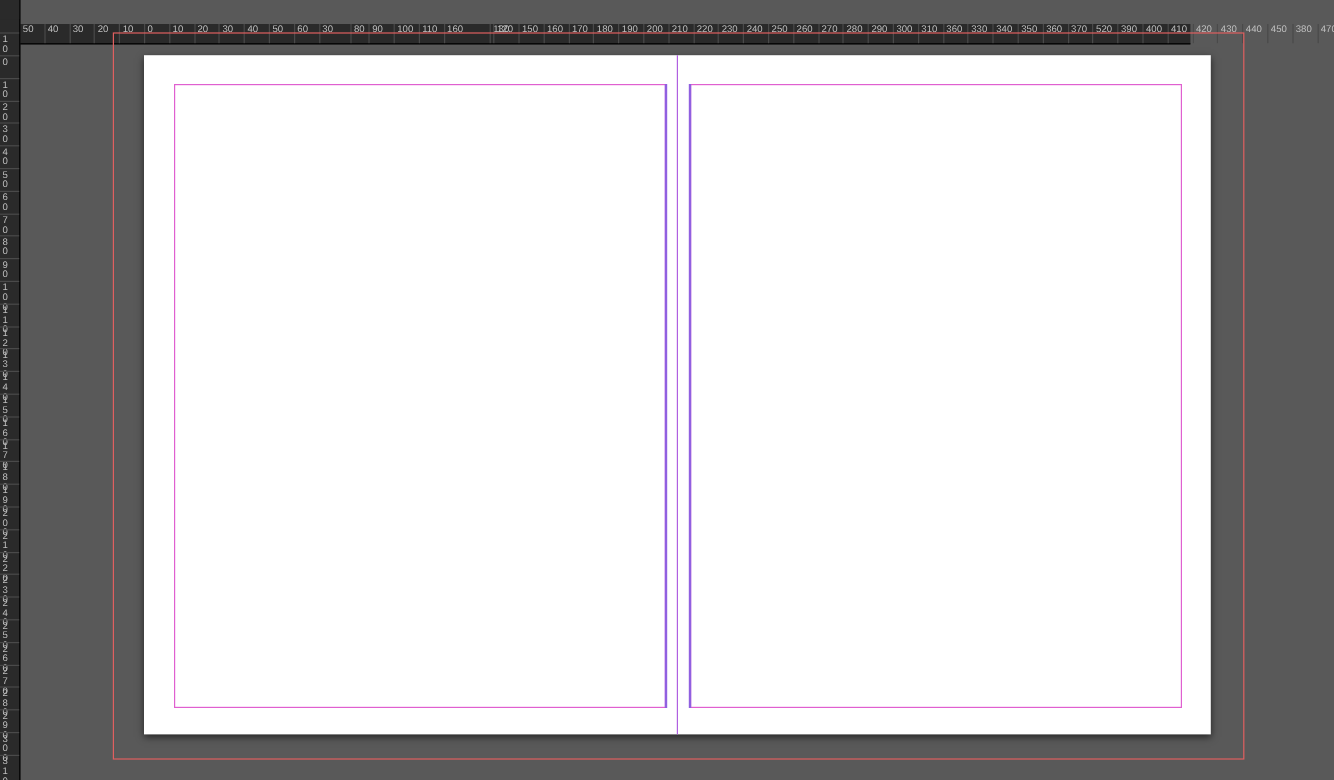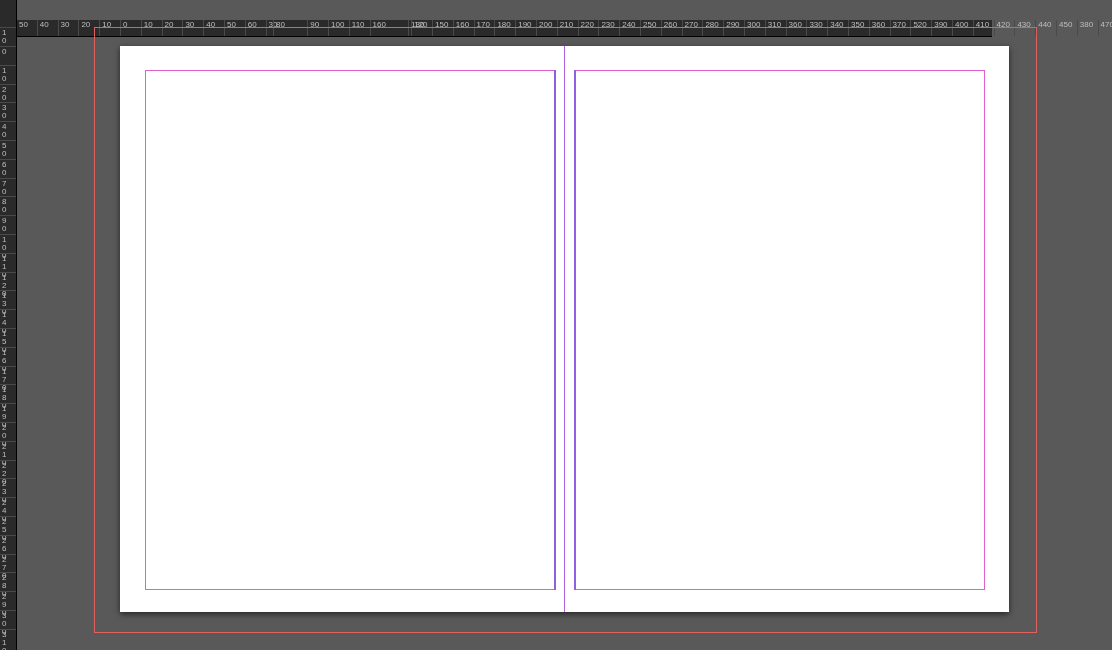--- a/index.html
+++ b/index.html
@@ -55,21 +55,21 @@
     </div>
     <div class="tick" style="left: 224px;">
       <span class="lbl">50</span>
     </div>
     <div class="tick" style="left: 244.8px;">
       <span class="lbl">60</span>
     </div>
     <div class="tick" style="left: 265.6px;">
       <span class="lbl">30</span>
     </div>
-    <div class="tick" style="left: 273px;">
+    <div class="tick" style="left: 292px;">
       <span class="lbl">80</span>
     </div>
     <div class="tick" style="left: 307.2px;">
       <span class="lbl">90</span>
     </div>
     <div class="tick" style="left: 328px;">
       <span class="lbl">100</span>
     </div>
     <div class="tick" style="left: 348.8px;">
       <span class="lbl">110</span>

